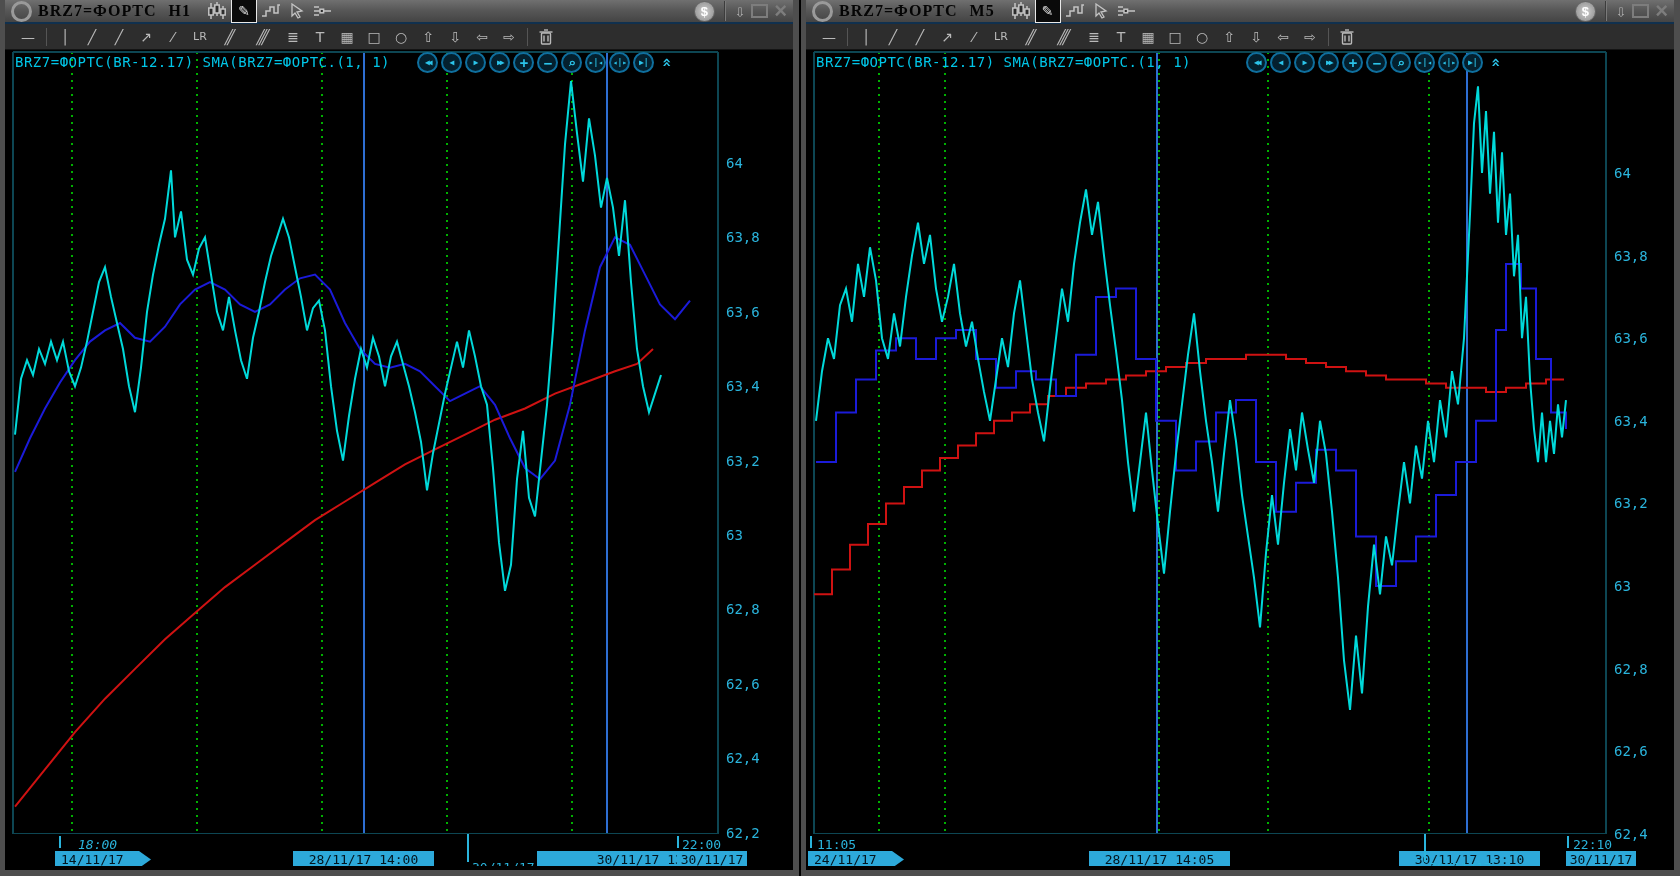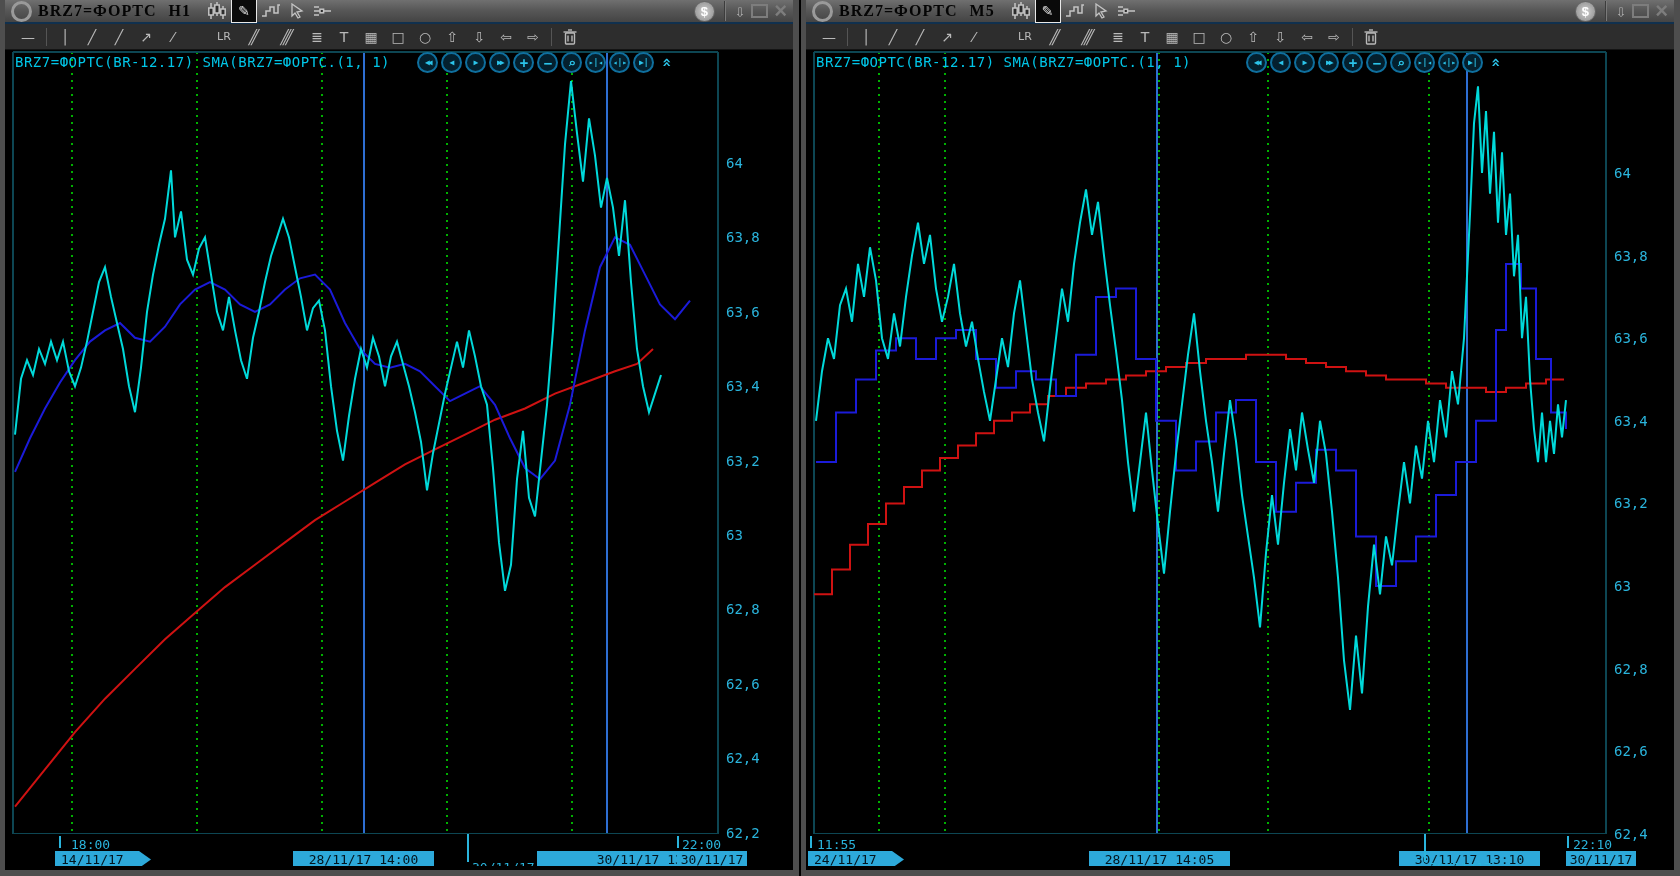--- a/index.html
+++ b/index.html
@@ -26,21 +26,21 @@
     justify-content:center;font-family:"Liberation Sans",sans-serif;}
   .dl-arrow{color:#b5b5b5;font-size:17px;line-height:1;}
   .min-box{width:13px;height:10px;border:2px solid #7d7d7d;display:inline-block;}
   .close-x{color:#7d7d7d;font-size:22px;font-weight:bold;line-height:20px;font-family:"Liberation Sans",sans-serif;}
   
   .drawbar{height:26px;background:#2d2d2d;display:flex;align-items:center;padding:0 10px;gap:1px;
     border-bottom:1px solid #141414;box-sizing:border-box;}
   .draw-icon{min-width:26px;height:22px;display:flex;align-items:center;justify-content:center;
     color:#b9b9b9;font-size:14px;font-family:"DejaVu Sans",sans-serif;white-space:nowrap;}
   .draw-icon.cond{letter-spacing:-6px;padding-right:6px;}
-  .draw-icon.small{font-size:11px;margin-left:24px;}
+  .draw-icon.small{font-size:11px;}
   .draw-sep{width:1px;height:18px;background:#555;margin:0 4px;}
   
   .chartarea{position:relative;height:816px;background:#000;overflow:hidden;}
   .plot-svg{position:absolute;top:0;left:0;}
   .chart-header{position:absolute;top:4px;left:10px;color:#00c6e8;font-size:14px;letter-spacing:0.5px;
     white-space:nowrap;z-index:3;}
   .navbtns{position:absolute;top:2px;display:flex;align-items:center;gap:3px;z-index:4;}
   .w0 .navbtns{right:120px;}
   .w1 .navbtns{right:172px;}
   .navbtn{width:21px;height:21px;border-radius:50%;background:#04202e;border:2px solid #0f6f9e;
@@ -52,21 +52,21 @@
   .ylabel{position:absolute;color:#2ab4dc;font-size:14px;white-space:nowrap;}
   
   .xtick{position:absolute;width:2px;background:#2ab4dc;}
   .time-label{position:absolute;top:787px;color:#2ab4dc;font-size:13px;white-space:nowrap;}
   .datebox{position:absolute;top:801px;height:17px;line-height:17px;background:#2da9da;color:#03141d;
     font-size:13px;text-align:center;white-space:nowrap;}
   .datebox.arrow{clip-path:polygon(0 0,calc(100% - 12px) 0,100% 50%,calc(100% - 12px) 100%,0 100%);
     padding-right:12px;text-align:left;padding-left:6px;}
   .subdate{position:absolute;top:810px;color:#2ab4dc;font-size:13px;white-space:nowrap;}
   .w0 .start-tick{left:54px;top:786px;height:12px;}
-  .w0 .start-time{left:66px;}
+  .w0 .start-time{left:73px;font-style:italic;}
   .w0 .start-date{left:50px;width:78px;}
   .w0 .mid1{left:288px;width:141px;}
   .w0 .mid2{left:532px;width:141px;padding-left:44px;}
   .w0 .sub-tick{left:462px;top:784px;height:28px;}
   .w0 .subdate{left:467px;}
   .w0 .end-tick{left:672px;top:786px;height:12px;}
   .w0 .end-time{left:677px;}
   .w0 .end-date{left:672px;width:70px;}
   .w1 .start-tick{left:4px;top:786px;height:12px;}
   .w1 .start-time{left:11px;}
@@ -334,21 +334,21 @@
         <div class="ylabel" style="left: 808px; top: 197.6px;">63,8</div>
         <div class="ylabel" style="left: 808px; top: 280.2px;">63,6</div>
         <div class="ylabel" style="left: 808px; top: 362.8px;">63,4</div>
         <div class="ylabel" style="left: 808px; top: 445.4px;">63,2</div>
         <div class="ylabel" style="left: 808px; top: 528px;">63</div>
         <div class="ylabel" style="left: 808px; top: 610.6px;">62,8</div>
         <div class="ylabel" style="left: 808px; top: 693.2px;">62,6</div>
         <div class="ylabel" style="left: 808px; top: 775.8px;">62,4</div>
       </div>
     <span class="xtick start-tick"></span>
-    <span class="time-label start-time">11:55</span>
+    <span class="time-label start-time">11:05</span>
     <div class="datebox arrow start-date">24/11/17</div>
     <div class="datebox mid1">28/11/17 14:05</div>
     <div class="datebox mid2">30/11/17 13:10</div>
     <span class="xtick sub-tick"></span>
     <span class="subdate">30/11/17</span>
     <span class="xtick end-tick"></span>
     <span class="time-label end-time">22:10</span>
     <div class="datebox end-date">30/11/17</div>
   </div>
 </div>

